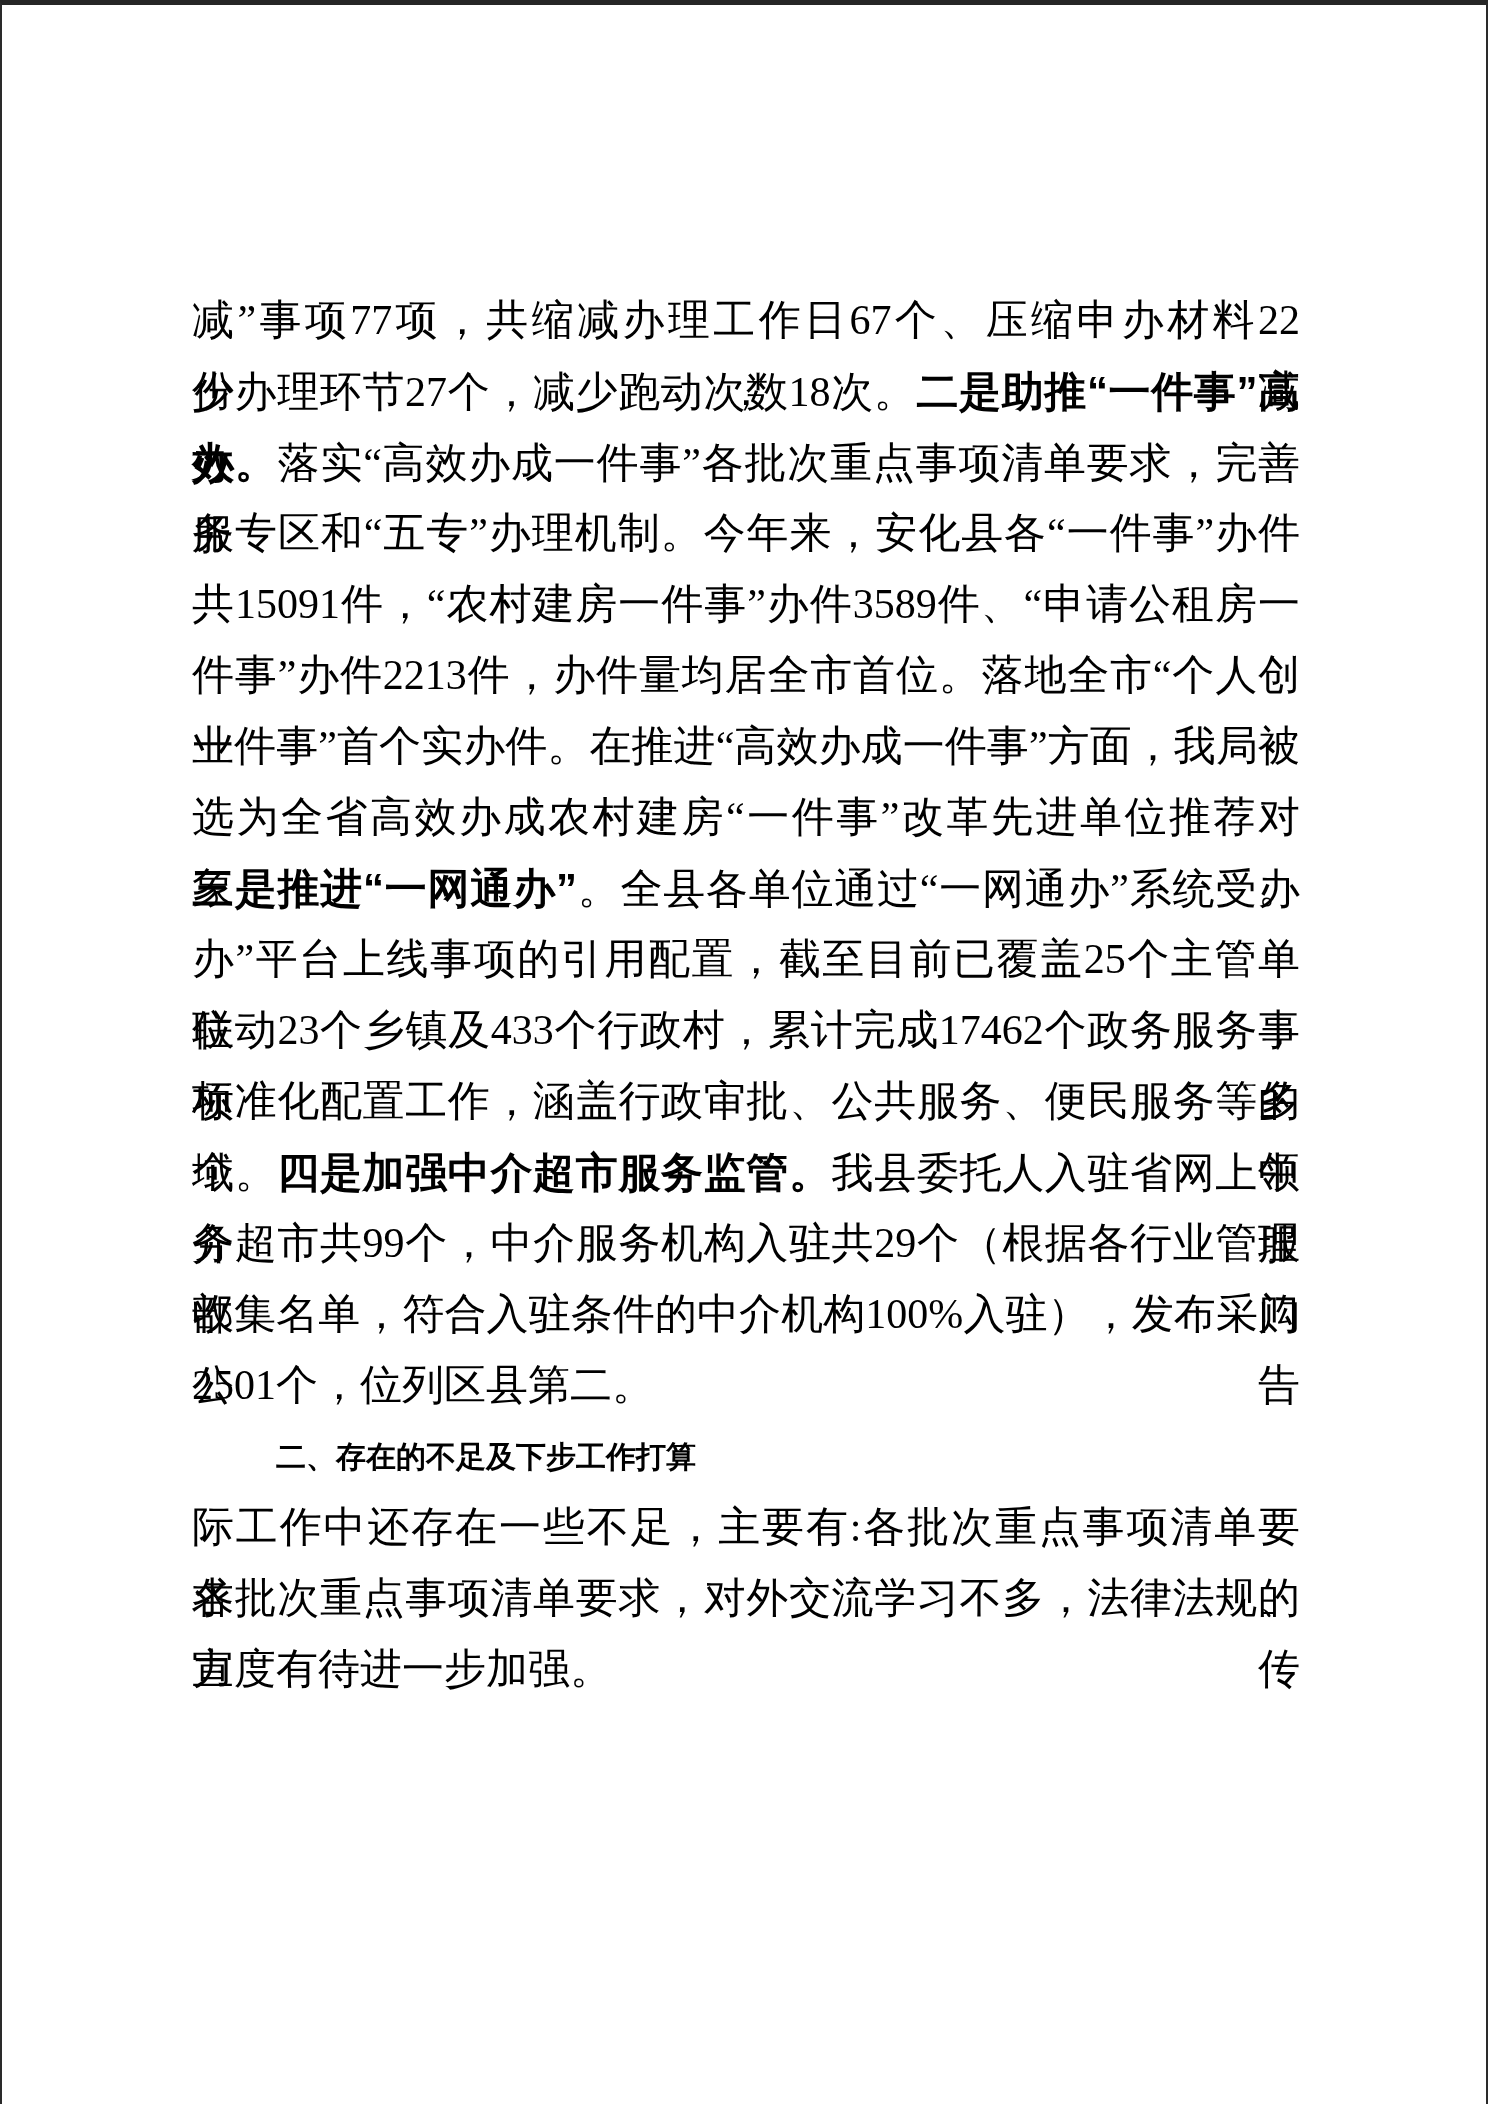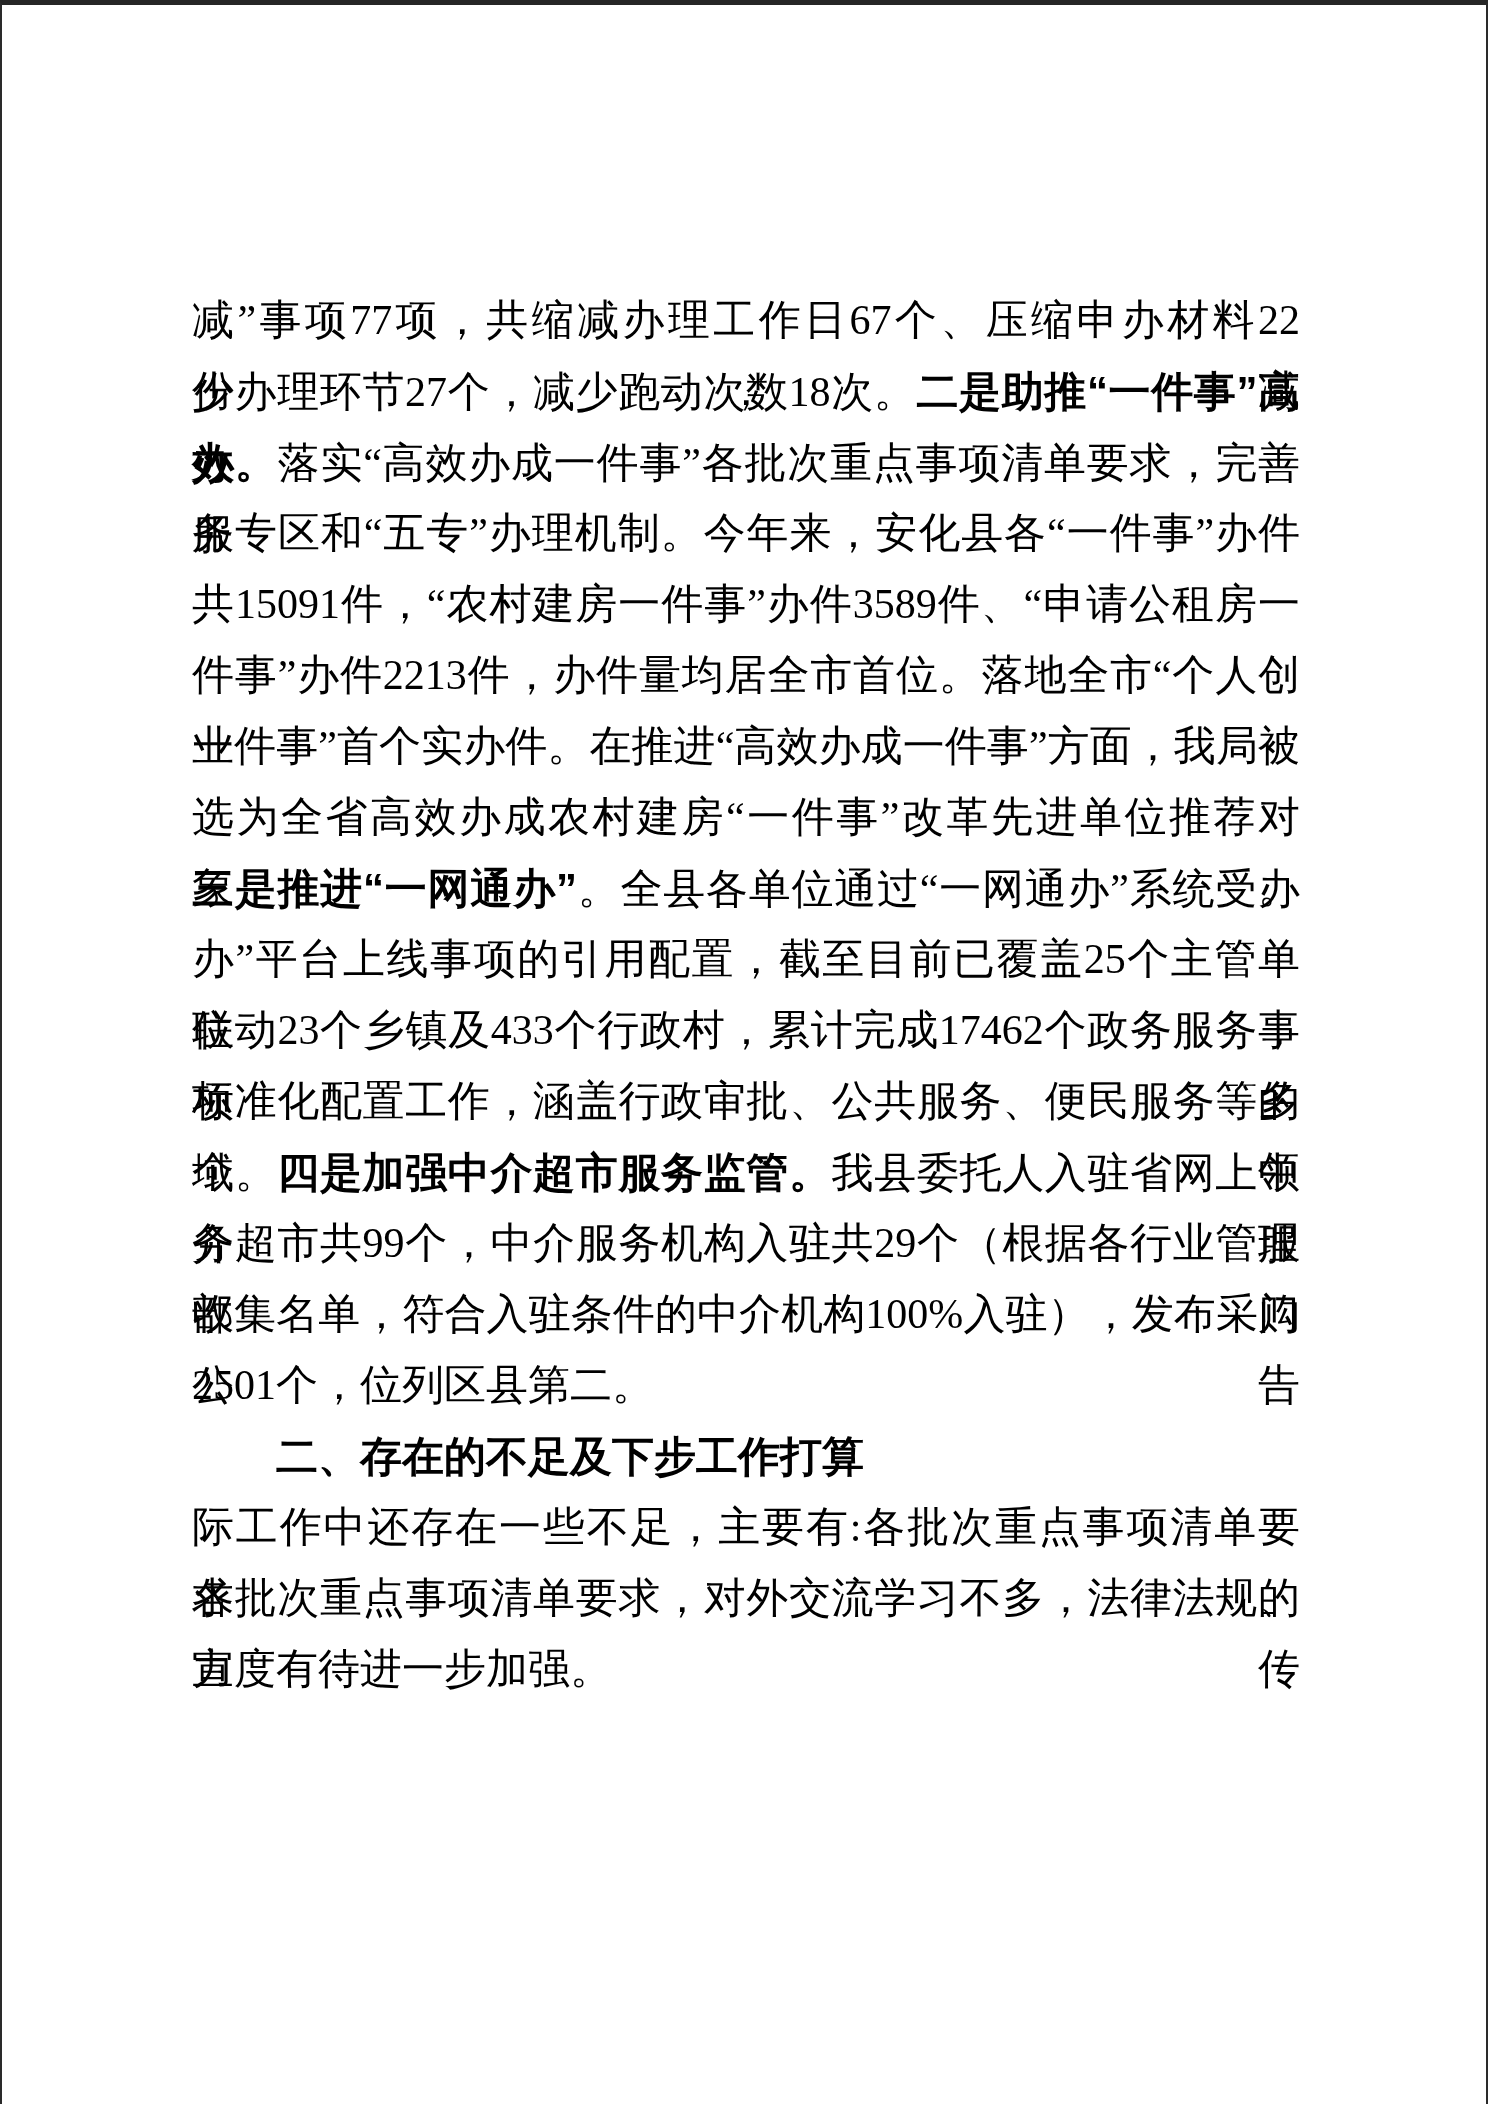--- a/index.html
+++ b/index.html
@@ -41,21 +41,21 @@
   .line.ind {
     text-indent: 84px;
   }
   .seg.b {
     font-weight: 700;
     font-family: "Liberation Sans", "DejaVu Sans", sans-serif;
   }
   .line.hd {
     font-weight: 700;
     font-family: "Liberation Sans", "DejaVu Sans", sans-serif;
-    font-size: 42px;
+    font-size: 30px;
   }
 </style>
 </head>
 <body>
 
 <div class="page">
   <div class="text-block">
       <div class="line j"><span class="seg">减”事项77项，共缩减办理工作日67个、压缩申办材料22份，减</span></div>
       <div class="line j"><span class="seg">少办理环节27个，减少跑动次数18次。</span><span class="seg b">二是助推“一件事”高效</span></div>
       <div class="line j"><span class="seg b">办。</span><span class="seg">落实“高效办成一件事”各批次重点事项清单要求，完善服</span></div>

